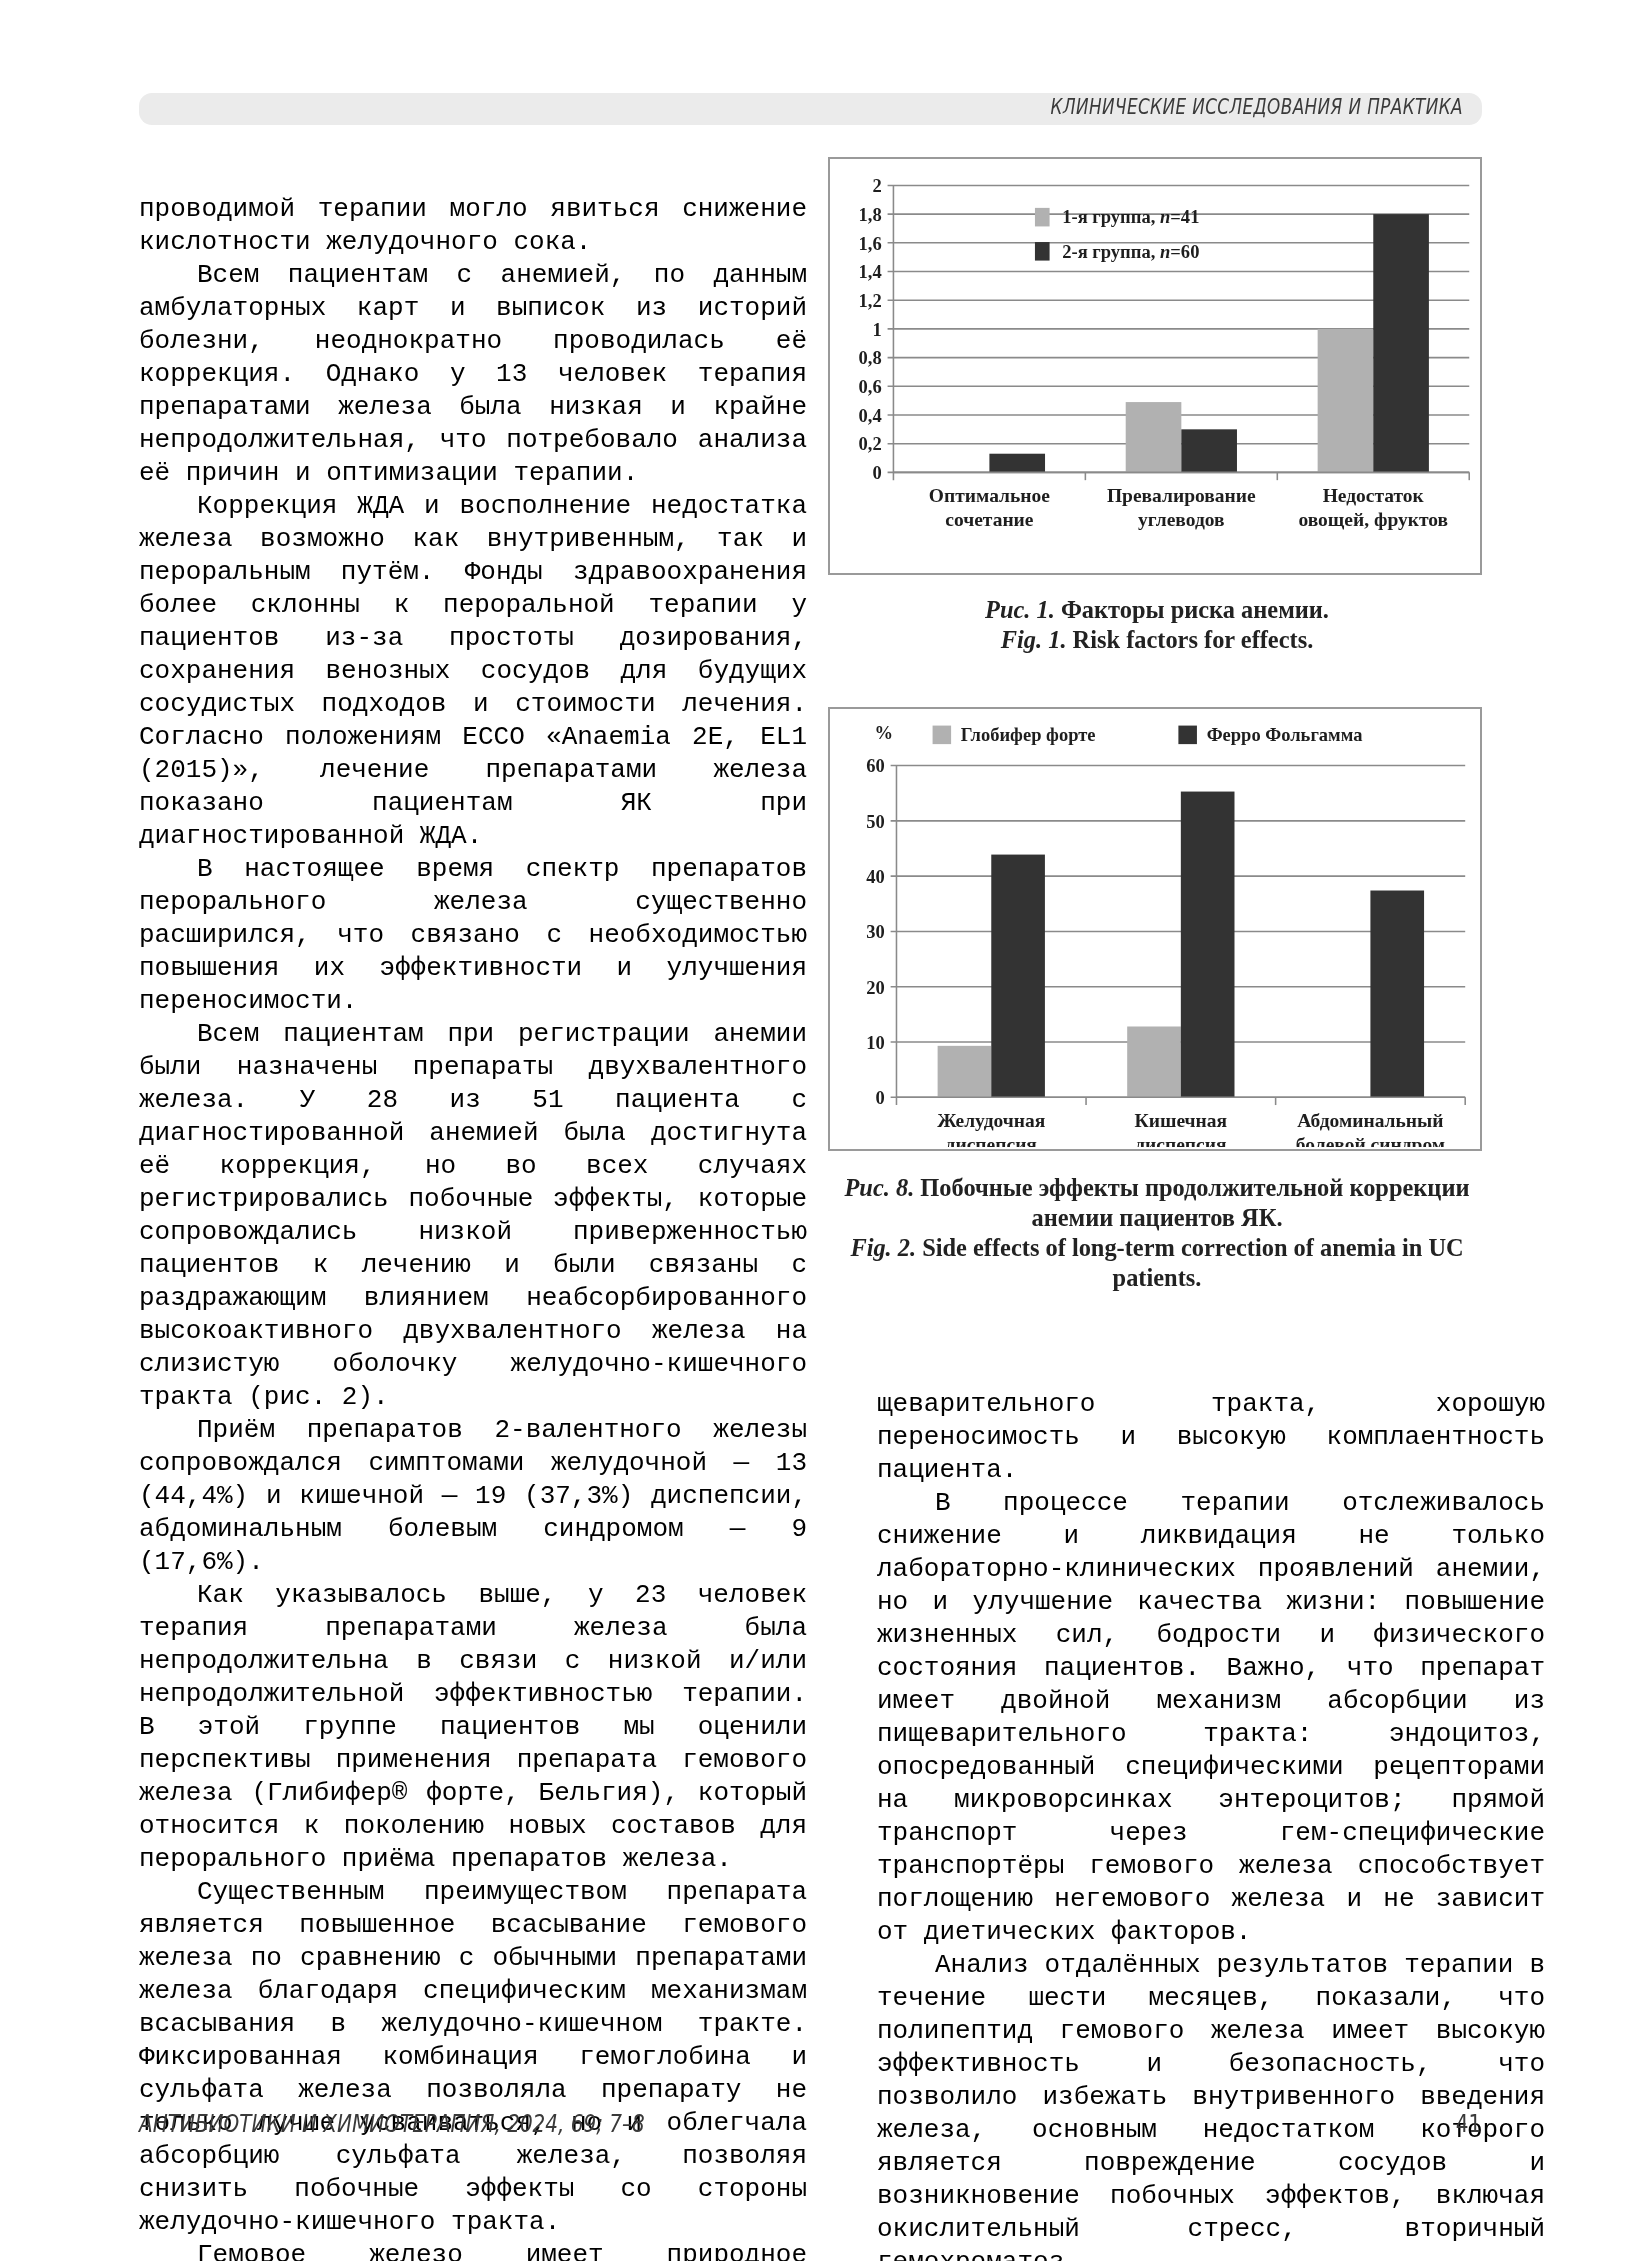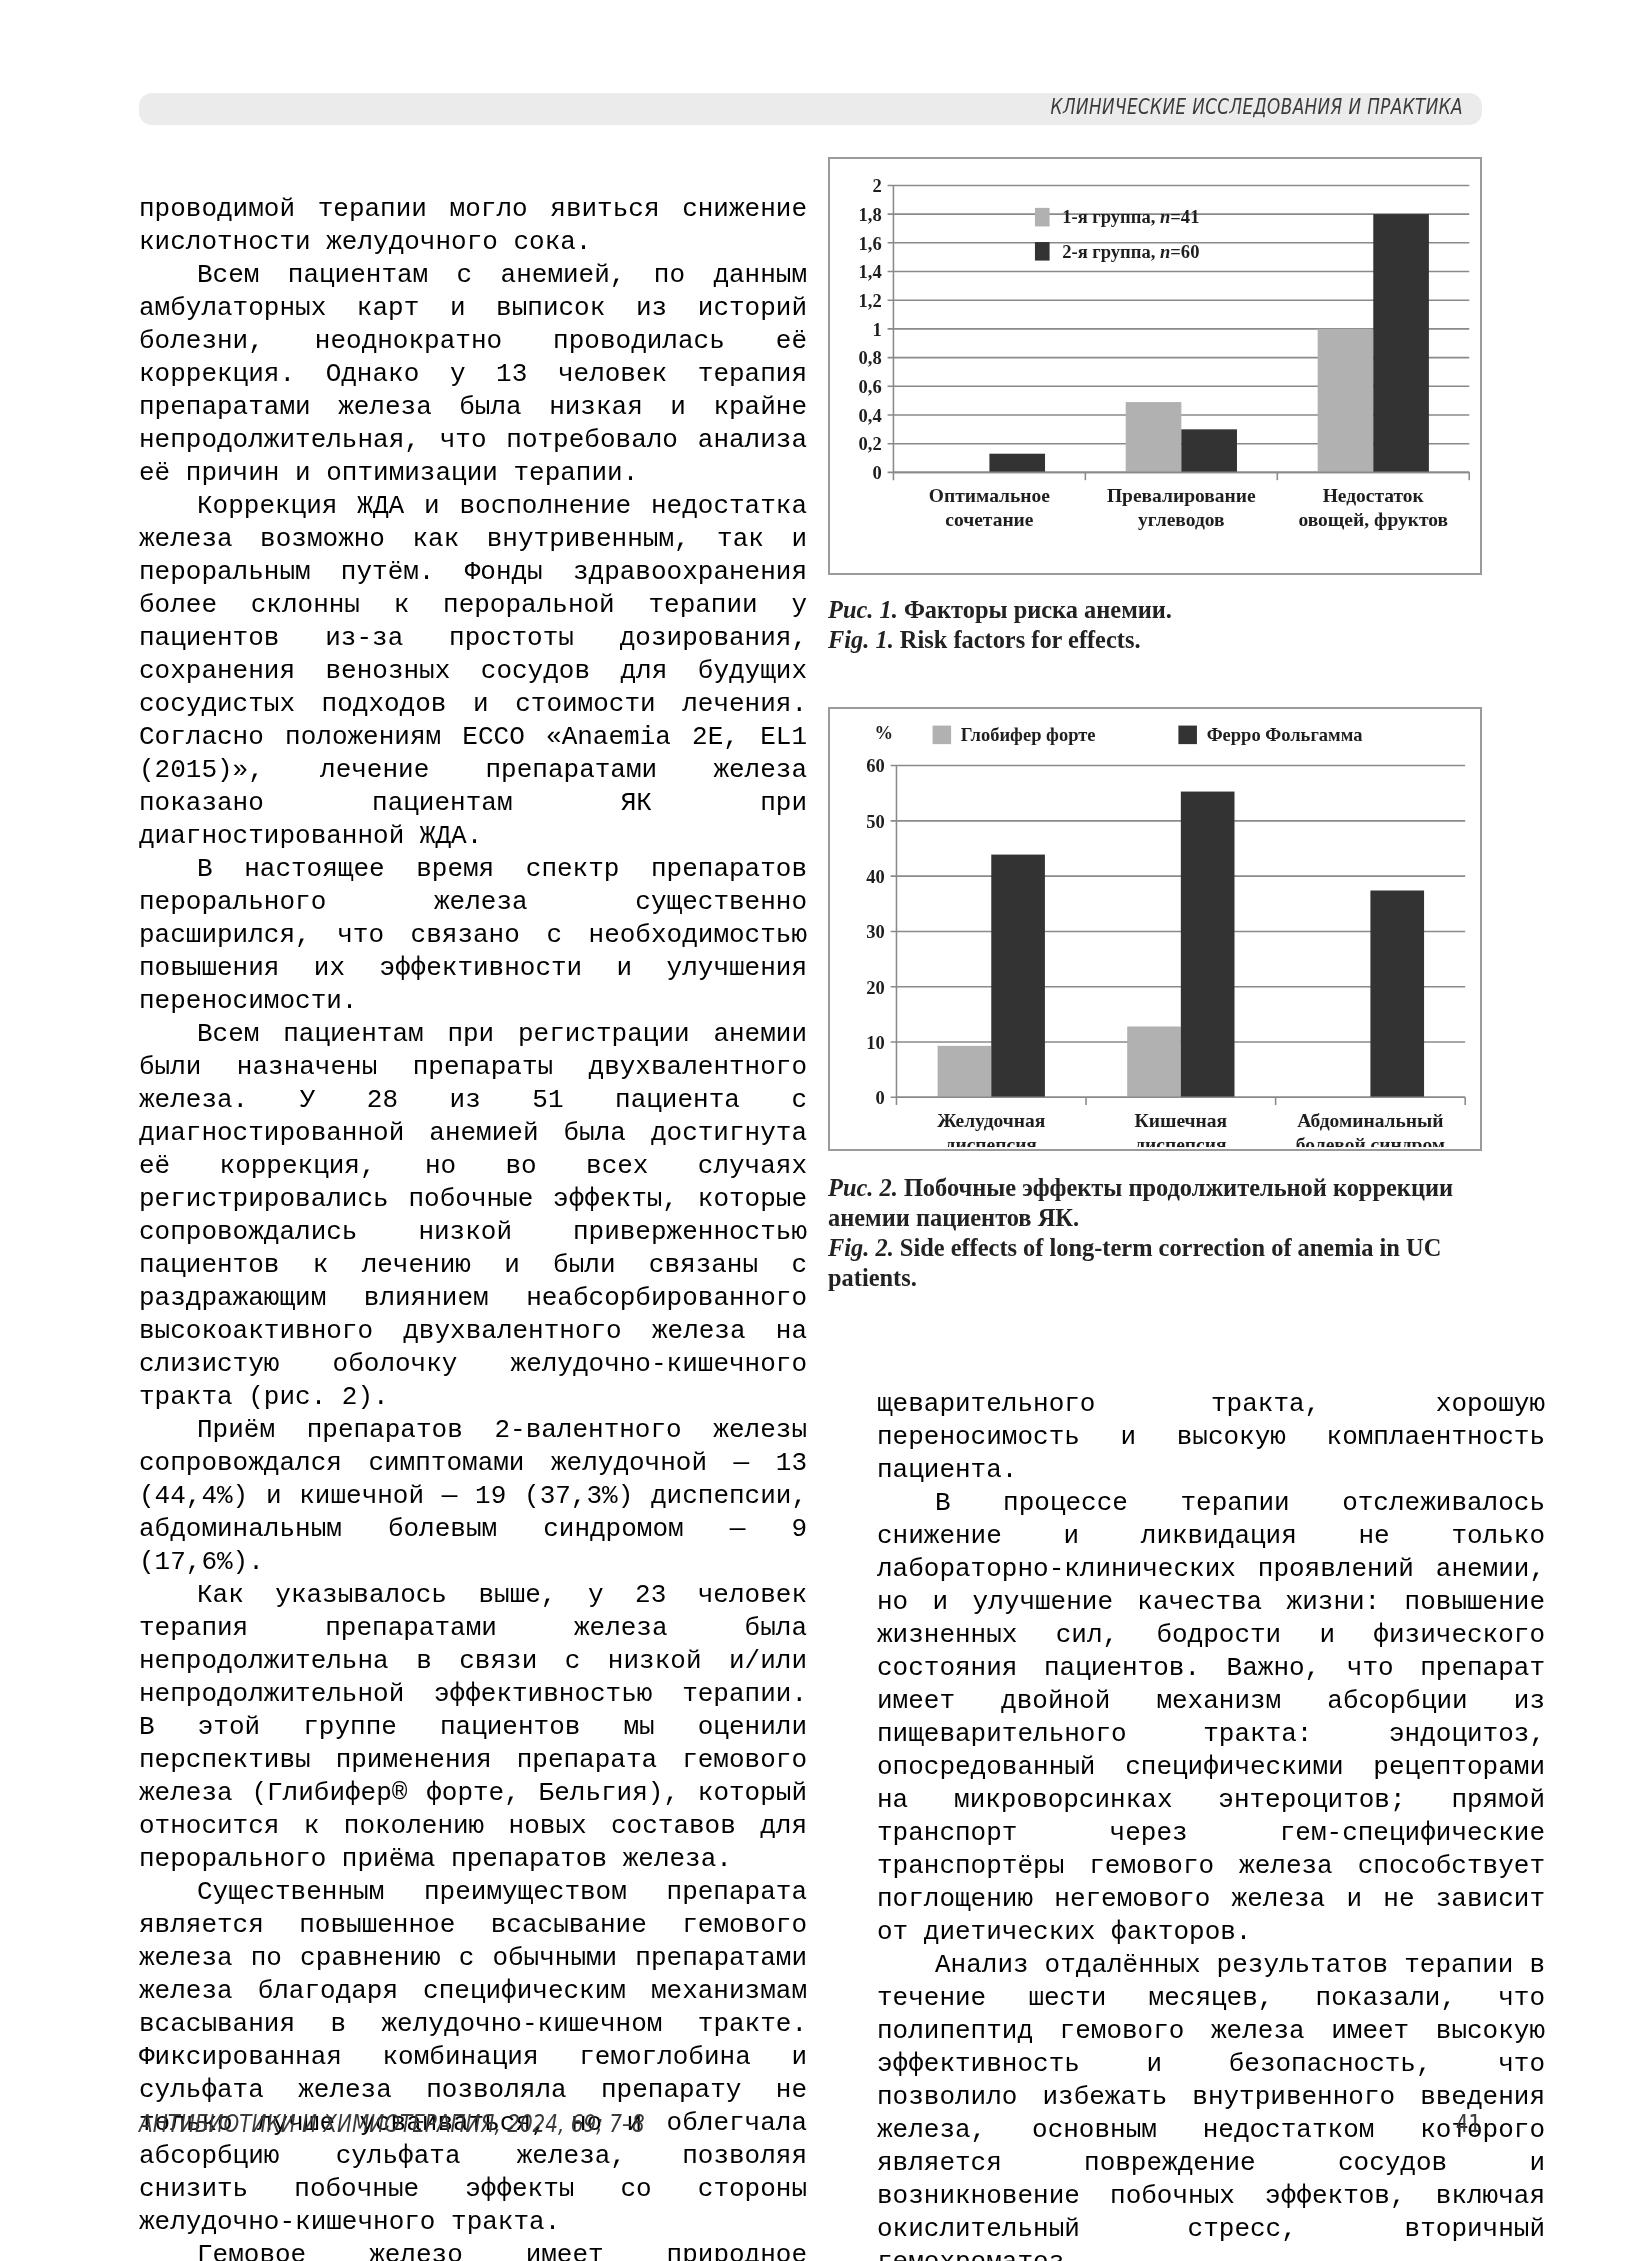--- a/index.html
+++ b/index.html
@@ -8,21 +8,21 @@
   .header-title { position:absolute; right:19.5px; top:2px; font-family:"DejaVu Sans", sans-serif; font-style:italic; font-size:20.5px; letter-spacing:0.5px; color:#3a3a3a; transform:scaleX(0.82); transform-origin:right center; white-space:nowrap; }
   .col { position:absolute; top:161px; width:668px; font-family:Liberation Mono, monospace; font-size:26px; line-height:33px; color:#000000;margin-top:32px; }
   .col-left { left:139px; }
   .col-right { left:877px; top:1356px; }
   .para { margin:0; text-align:justify; hyphens:manual; text-indent:58px; }
   .para.noindent { text-indent:0; }
   .figure-box { position:absolute; left:828px; width:654px; border:2.9px solid #9a9a9a; box-sizing:border-box; background:#fff; }
   .fig1 { top:157px; height:418px; }
   .fig2 { top:707px; height:444px; }
   .figure-box svg { position:absolute; left:0; top:0; }
-  .caption { position:absolute; left:828px; width:658px; font-family:"Liberation Serif", serif; font-weight:bold; font-size:24.4px; line-height:30px; color:#222; }
+  .caption { position:absolute; left:828px; width:658px; font-family:"Liberation Serif", serif; font-weight:bold; font-size:24.4px; line-height:30px; color:#222;text-align:center; }
   .caption .lbl { font-style:italic; }
   .cap1 { top:595px; }
   .cap2 { top:1173px; }
   .footer-journal { position:absolute; left:139px; top:2109px; font-family:"DejaVu Sans", sans-serif; font-style:italic; font-size:24.4px; color:#3a3a3a; transform:scaleX(0.82); transform-origin:left center; white-space:nowrap; }
   .footer-page { position:absolute; left:1453px; top:2109px; font-family:"DejaVu Sans", sans-serif; font-size:24.4px; color:#3a3a3a; transform:scaleX(0.82); }
   svg text { font-family:"Liberation Serif", serif; font-weight:bold; fill:#1e1e1e; }
 </style>
 </head>
 <body>
 
@@ -133,19 +133,19 @@
       <text x="553.8333333333334" y="453" text-anchor="middle" font-size="20">болевой синдром</text>
       <line x1="68" x2="651" y1="398" y2="398" stroke="#8a8a8a" stroke-width="1.6"></line>
       <text x="55" y="31" text-anchor="middle" font-size="19">%</text>
       <rect x="105" y="17" width="19" height="19" fill="#b1b1b1"></rect>
       <text x="134" y="33" font-size="19">Глобифер форте</text>
       <rect x="357" y="17" width="19" height="19" fill="#333333"></rect>
       <text x="386" y="33" font-size="19">Ферро Фольгамма</text>
     </svg>
 </div>
 <div class="caption cap2">
-  <div><span class="lbl">Рис. 2.</span><span> Побочные эффекты продолжительной коррекции анемии пациентов ЯК.</span></div>
+  <div><span class="lbl">Рис. 8.</span><span> Побочные эффекты продолжительной коррекции анемии пациентов ЯК.</span></div>
   <div><span class="lbl">Fig. 2.</span><span> Side effects of long-term correction of anemia in UC patients.</span></div>
 </div>
 
 <div class="footer-journal">АНТИБИОТИКИ И ХИМИОТЕРАПИЯ, 2024, 69; 7–8</div>
 <div class="footer-page">41</div>
 
 
 </body></html>

